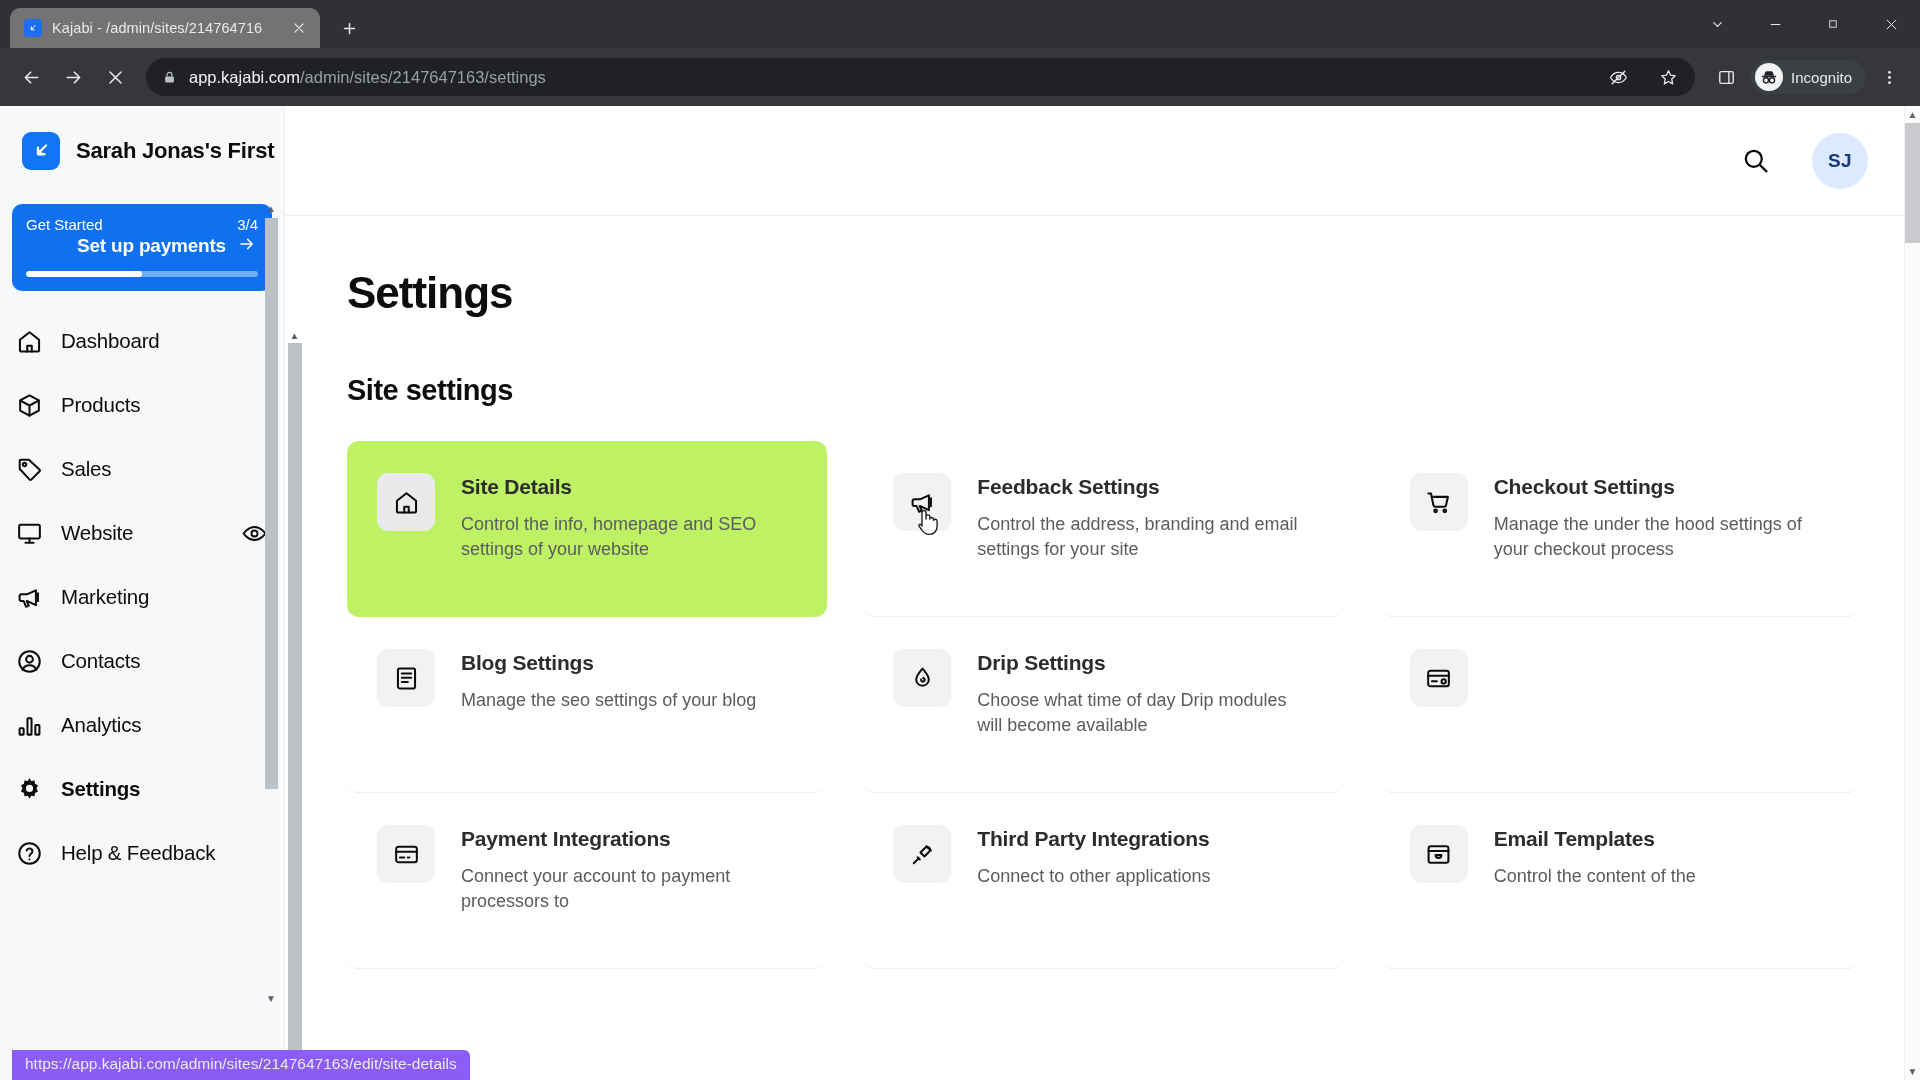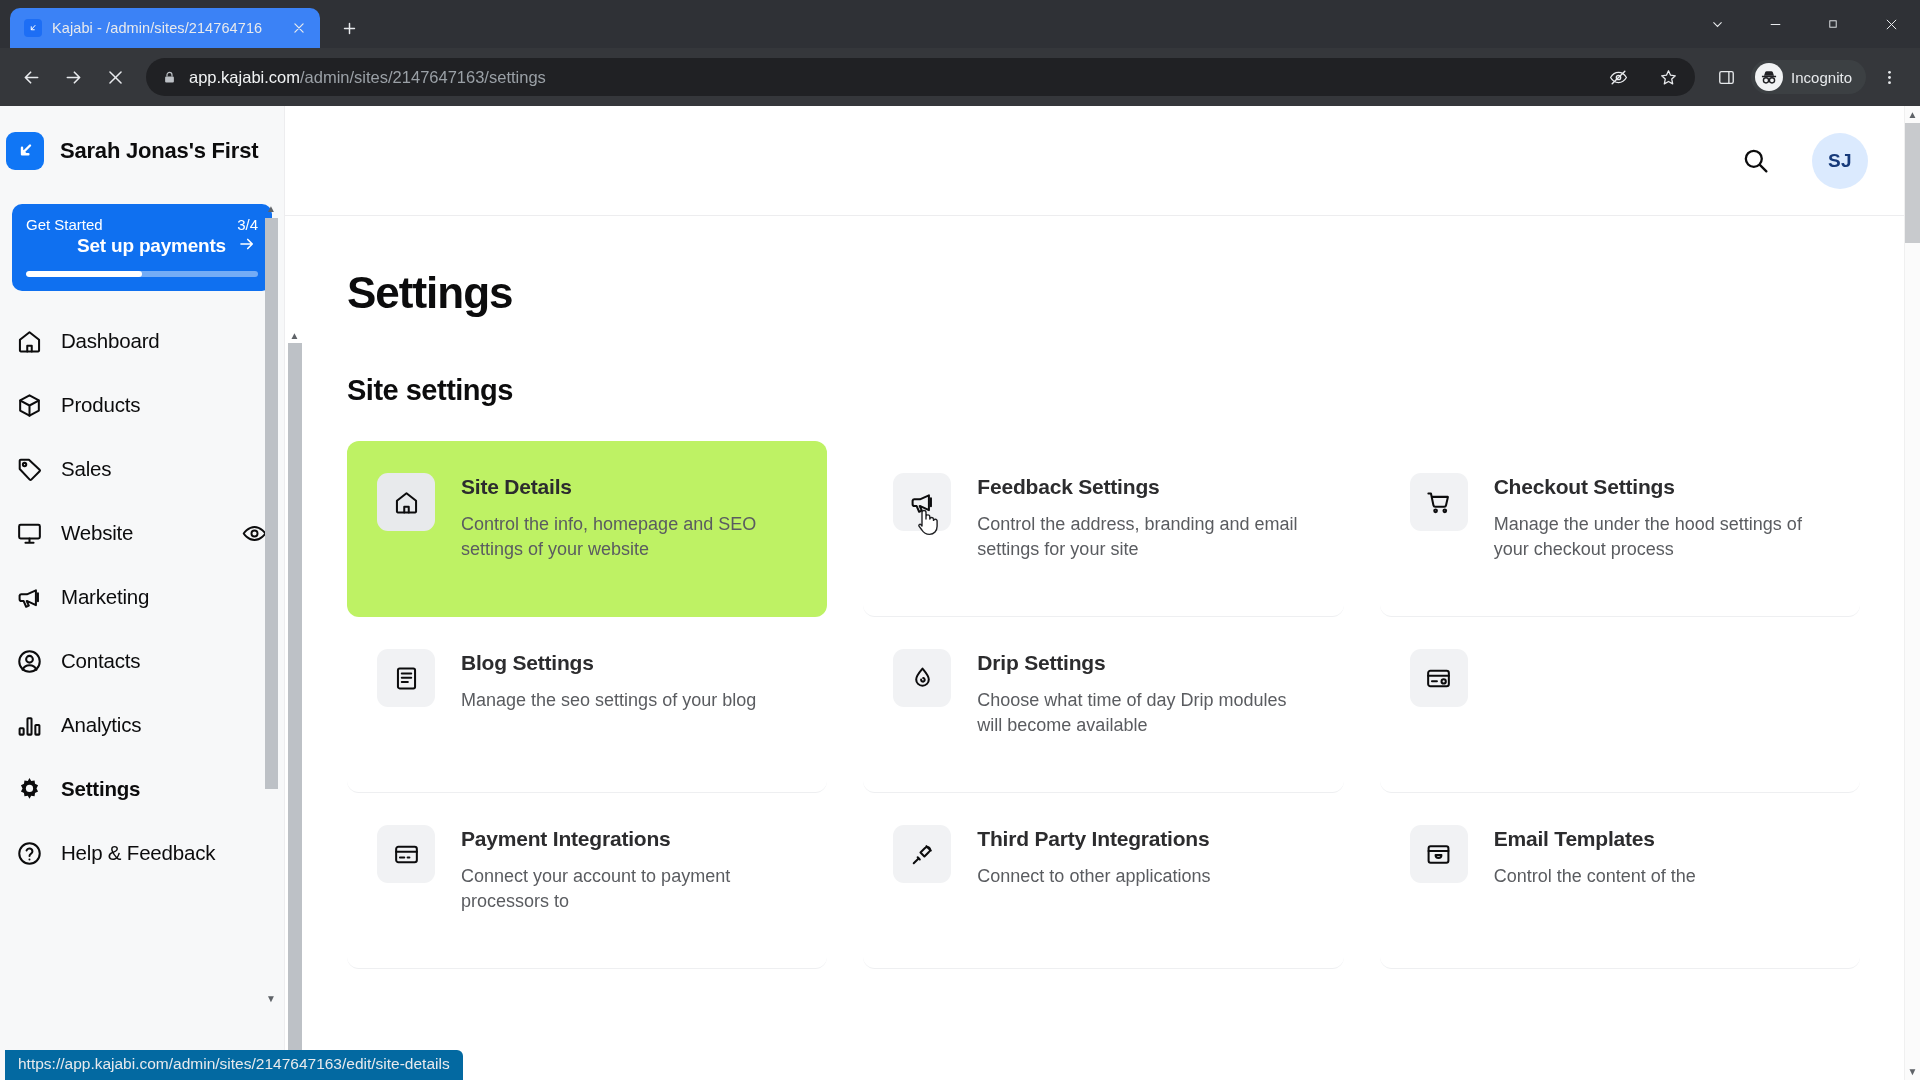--- a/index.html
+++ b/index.html
@@ -11,21 +11,21 @@
 
   
   .browser { width:1920px; height:1080px; display:flex; flex-direction:column; }
 
   .tabstrip {
     height:48px; background:#2f3136; display:flex; align-items:flex-end;
     padding-left:10px; position:relative; flex:none;
   }
   .tab {
     height:40px; min-width:310px; max-width:310px;
-    background:#3b82f6; border-radius:10px 10px 0 0;
+    background:#737373; border-radius:10px 10px 0 0;
     display:flex; align-items:center; padding:0 8px 0 14px; gap:10px;
   }
   .tab-favicon {
     width:18px; height:18px; border-radius:4px; background:#1d6ef5;
     display:flex; align-items:center; justify-content:center; flex:none;
   }
   .tab-title {
     color:#e8eaed; font-size:14.5px; white-space:nowrap; overflow:hidden;
     flex:1; letter-spacing:.1px;
   }
@@ -73,21 +73,21 @@
   .incog-label { color:#e8eaed; font-size:15px; white-space:nowrap; }
 
   
   .viewport { flex:1; display:flex; position:relative; background:#fff; overflow:hidden; }
 
   
   .sidebar {
     width:285px; flex:none; background:#f7f8f9; position:relative;
     display:flex; flex-direction:column; border-right:1px solid #ededef;
   }
-  .brand { display:flex; align-items:center; gap:16px; padding:26px 0 0 6px; }
+  .brand { display:flex; align-items:center; gap:16px; padding:26px 0 0 22px; }
   .brand-logo {
     width:38px; height:38px; border-radius:9px; background:#1076f5; flex:none;
     display:flex; align-items:center; justify-content:center;
   }
   .brand-name { font-size:22px; font-weight:700; color:#0c0c0d; letter-spacing:-.2px; white-space:nowrap; }
 
   .getstarted {
     margin:34px 12px 0 12px; background:#0f70f0; border-radius:10px;
     padding:12px 14px 14px 14px; position:relative;
   }
@@ -114,21 +114,21 @@
 
   .sb-scroll {
     position:absolute; right:6px; top:96px; width:14px; bottom:74px;
     display:flex; flex-direction:column; align-items:center;
   }
   .sb-arrow { color:#5f6368; font-size:10px; line-height:1; height:14px; display:flex; align-items:center; }
   .sb-track { flex:1; width:13px; display:flex; justify-content:center; padding:2px 0; }
   .sb-thumb { width:13px; background:#bdc1c6; border-radius:0; height:74%; }
 
   .statusbar {
-    position:absolute; left:5px; bottom:0; background:#0369a1; color:#e8eaed;
+    position:absolute; left:12px; bottom:0; background:#8b5cf6; color:#e8eaed;
     font-size:15.5px; padding:5px 13px 7px 13px; border-radius:0 6px 0 0;
     white-space:nowrap; z-index:30;
   }
 
   
   .main { flex:1; display:flex; flex-direction:column; position:relative; background:#fff; min-width:0; }
   .topbar {
     height:110px; flex:none; display:flex; align-items:center; justify-content:flex-end;
     padding-right:52px; gap:42px; border-bottom:1px solid #ededef;
   }

